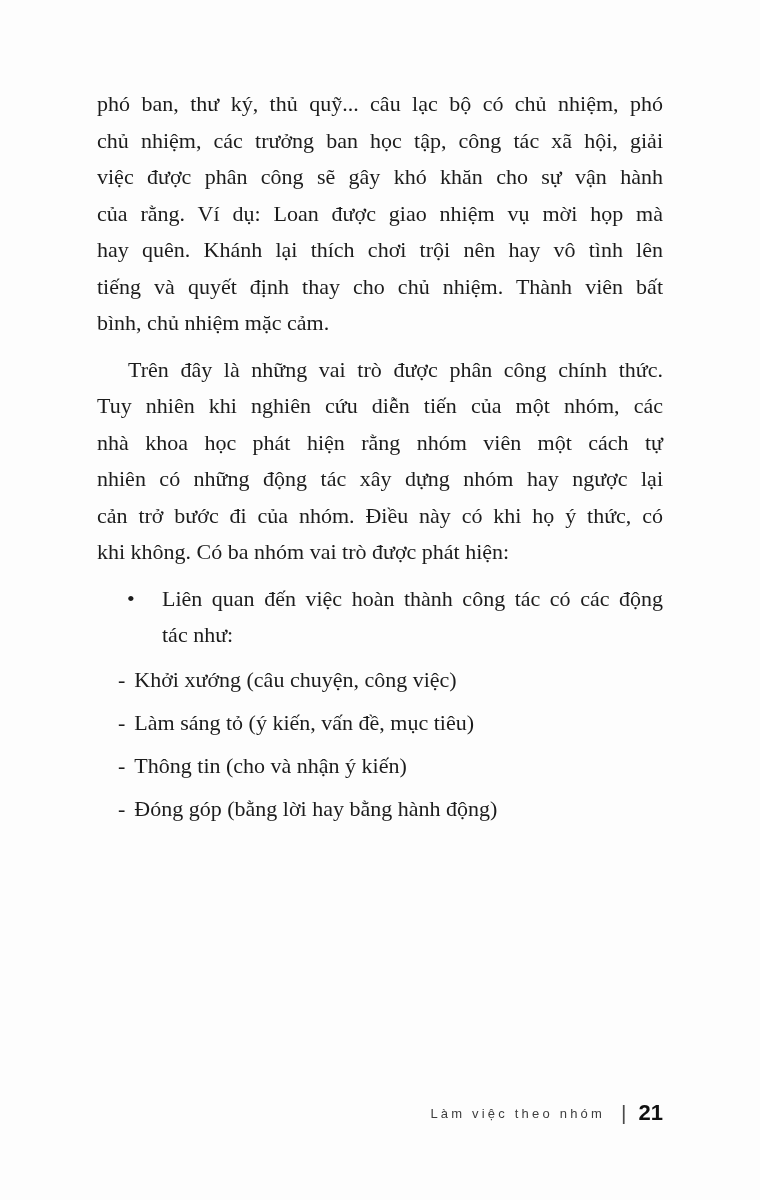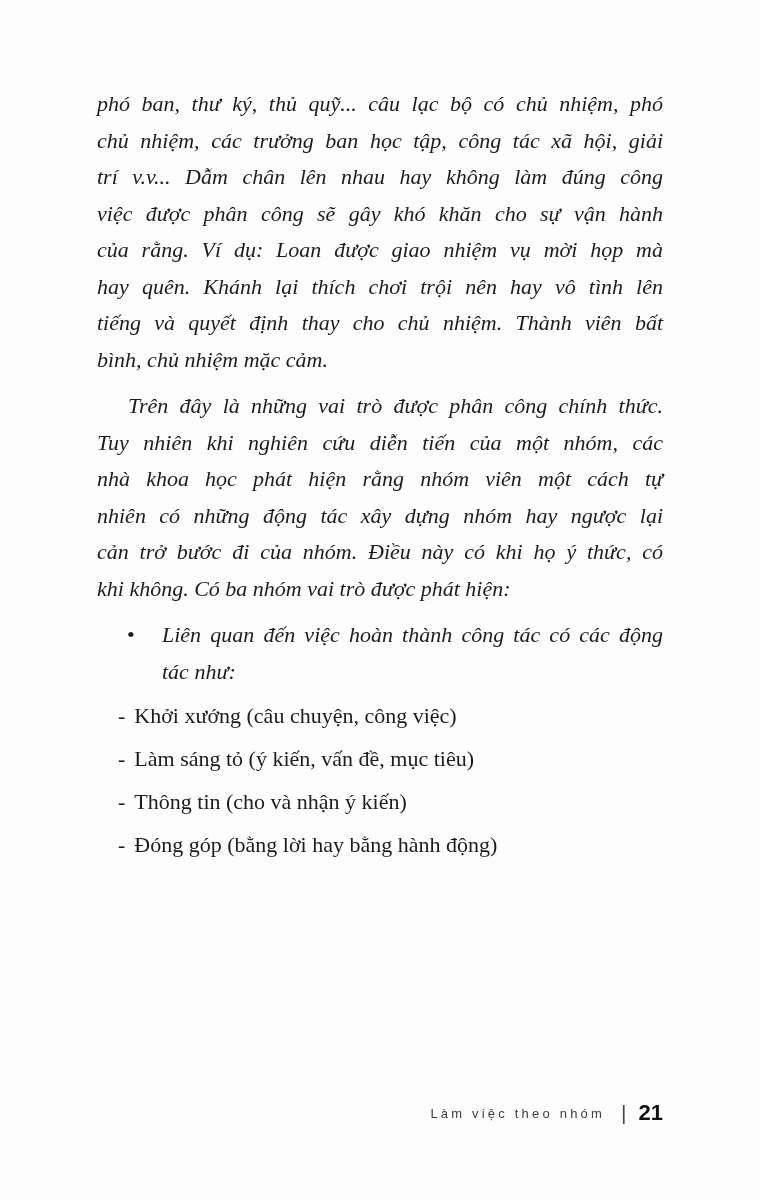--- a/index.html
+++ b/index.html
@@ -21,21 +21,20 @@
     left: 97px;
     top: 86px;
     width: 566px;
     font-size: 22px;
     line-height: 36.5px;
   }
   .block { margin: 0 0 10px 0; }
   .line {
     text-align: justify;
     text-align-last: justify;
-    font-style: italic;
   }
   .line.last { text-align-last: left; }
   .line.indent { text-indent: 31px; }
 
   
   .bullet-item {
     position: relative;
     padding-left: 65px;
     margin-top: 3px;
     margin-bottom: 8px;
@@ -82,21 +81,20 @@
   }
 </style>
 </head>
 <body>
 
 <div class="page">
   <main class="body-text" id="body-blocks">
       <div class="block paragraph">
         <div class="line">phó ban, thư ký, thủ quỹ... câu lạc bộ có chủ nhiệm, phó</div>
         <div class="line">chủ nhiệm, các trưởng ban học tập, công tác xã hội, giải</div>
-        <div class="line">trí v.v... Dẫm chân lên nhau hay không làm đúng công</div>
         <div class="line">việc được phân công sẽ gây khó khăn cho sự vận hành</div>
         <div class="line">của rằng. Ví dụ: Loan được giao nhiệm vụ mời họp mà</div>
         <div class="line">hay quên. Khánh lại thích chơi trội nên hay vô tình lên</div>
         <div class="line">tiếng và quyết định thay cho chủ nhiệm. Thành viên bất</div>
         <div class="line last">bình, chủ nhiệm mặc cảm.</div>
       </div>
       <div class="block paragraph">
         <div class="line indent">Trên đây là những vai trò được phân công chính thức.</div>
         <div class="line">Tuy nhiên khi nghiên cứu diễn tiến của một nhóm, các</div>
         <div class="line">nhà khoa học phát hiện rằng nhóm viên một cách tự</div>

